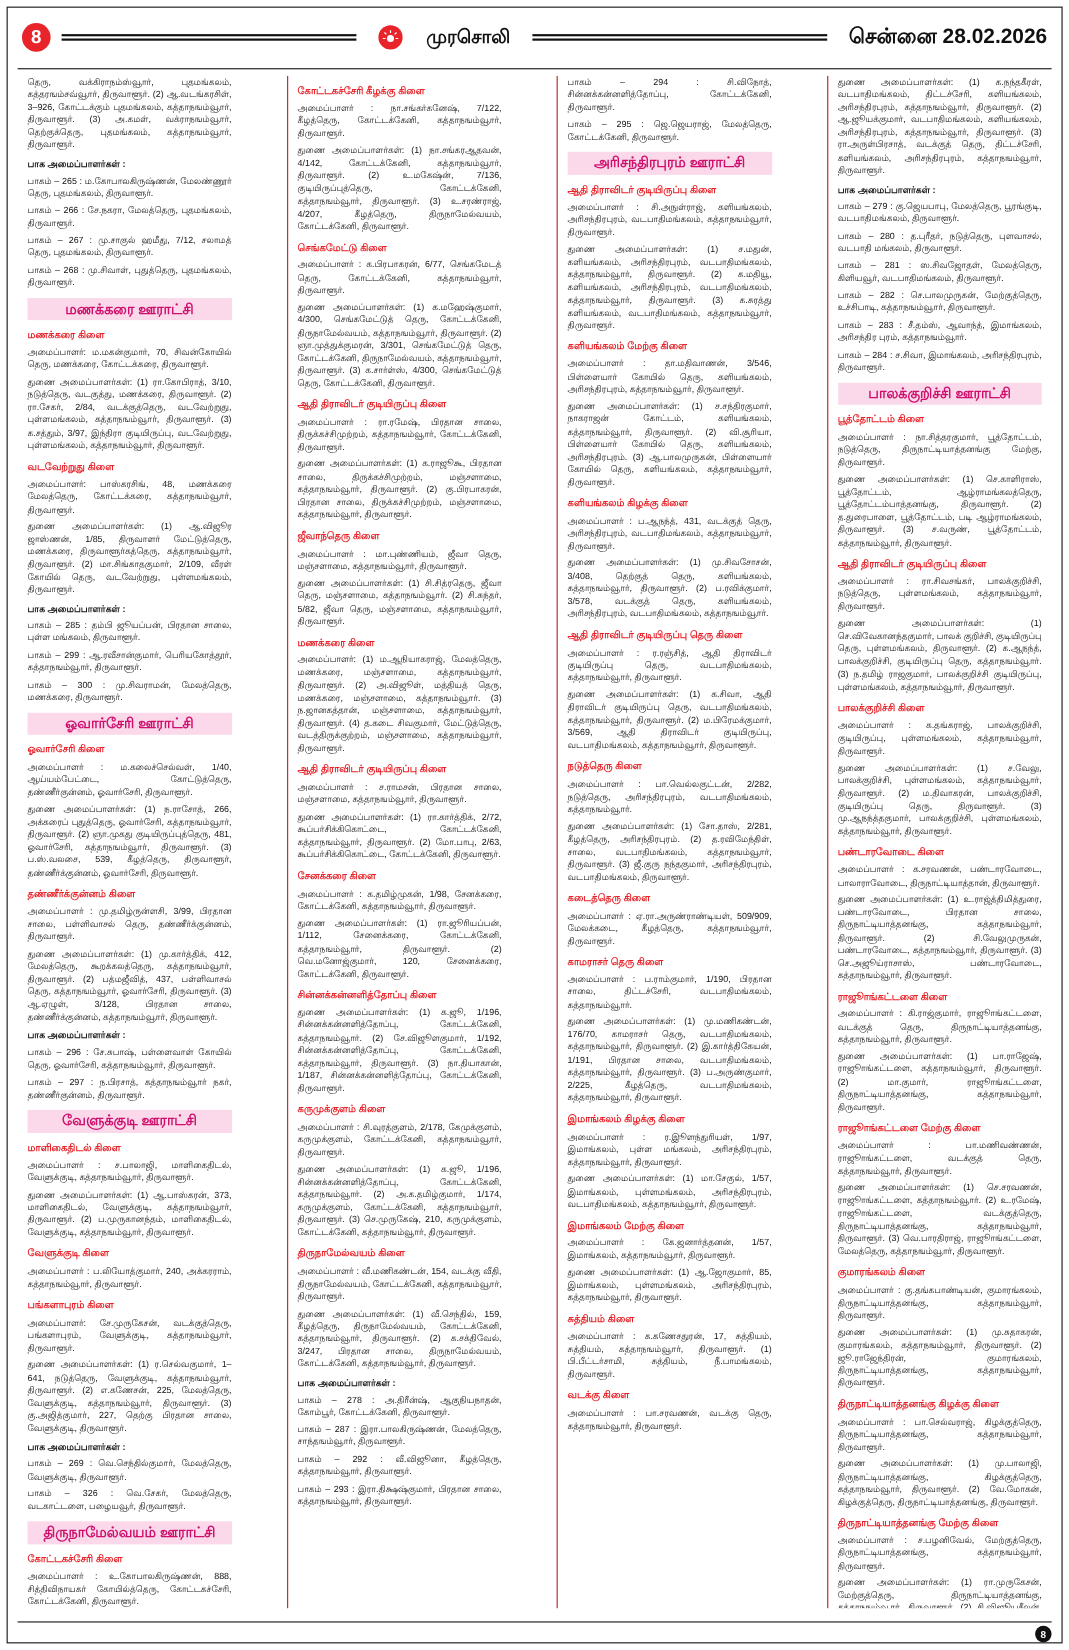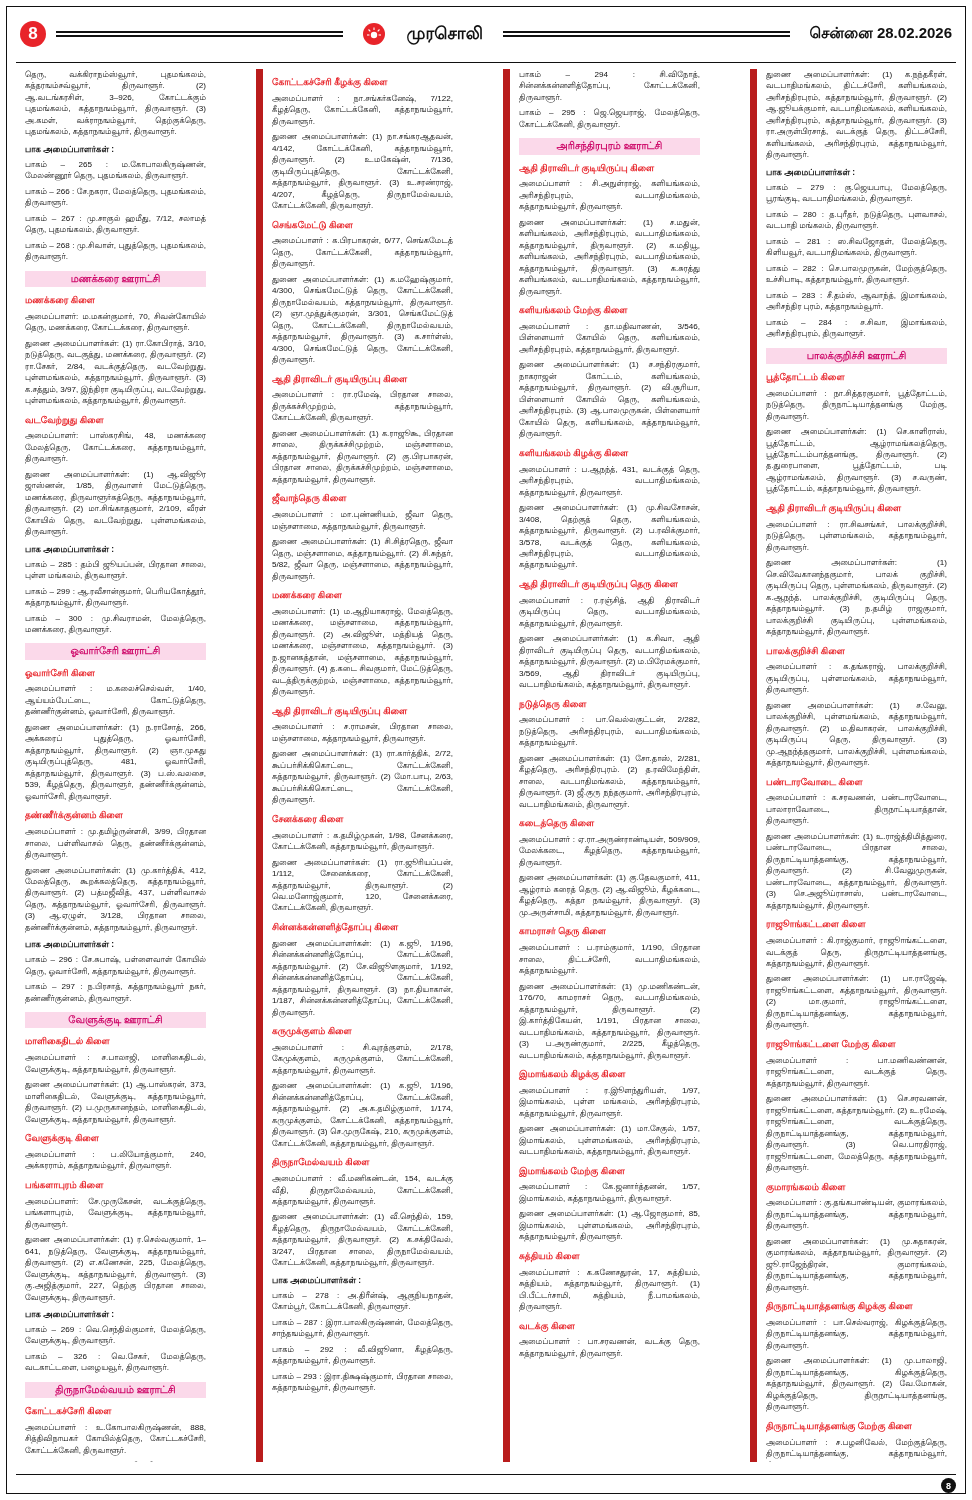--- a/index.html
+++ b/index.html
@@ -64,21 +64,21 @@
     color: #fff;
     font-size: 12px;
   }
   .paper-title {
     font-size: 17px;
     font-weight: bold;
     color: #111;
   }
   .masthead-right {
     flex: 0 0 auto;
-    font-size: 15px;
+    font-size: 19px;
     font-weight: bold;
     padding-left: 10px;
     white-space: nowrap;
   }
 
   
   .content {
     margin-top: 8px;
     border-top: 1.5px solid #111;
     padding-top: 6px;
@@ -87,42 +87,42 @@
   }
   .col {
     flex: 1 1 0;
     padding: 0 9px;
     font-size: 8.1px;
     line-height: 1.42;
     text-align: justify;
     overflow: hidden;
   }
   .col + .col {
-    border-left: 7px solid #b91c1c;
+    border-left: 1px solid #b91c1c;
     margin-left: 41px;
   }
 
   
   .para {
     margin: 0 0 4px 0;
     text-align: justify;
   }
   .head-red {
     color: #e8242a;
     font-weight: bold;
     text-align: left;
     margin: 7px 0 4px 0;
     font-size: 9px;
   }
   .head-pink {
     color: #cf0f6d;
     font-weight: bold;
     text-align: center;
     margin: 8px 0 4px 0;
-    font-size: 10px;
+    font-size: 13px;
     background: #fbd9ea;
     display: block;
     padding: 1px 14px;
   }
   .head-center {
     text-align: left;
     font-weight: bold;
     margin: 6px 0 3px 0;
     font-size: 8.4px;
   }
@@ -280,21 +280,20 @@
         <div class="para">அமைப்பாளர் : ப.ஆநந்த், 431, வடக்குத் தெரு, அரிசந்திரபுரம், வடபாதிமங்கலம், கத்தாநஙம்வூார், திருவாளூர்.</div>
         <div class="para">துணை அமைப்பாளர்கள்: (1) மு.சிவசோசன், 3/408, தெற்குத் தெரு, களியங்கலம், கத்தாநஙம்வூார், திருவாளூர். (2) ப.ரவிக்குமார், 3/578, வடக்குத் தெரு, களியங்கலம், அரிசந்திரபுரம், வடபாதிமங்கலம், கத்தாநஙம்வூார்.</div>
         <div class="head-red">ஆதி திராவிடர் குடியிருப்பு தெரு கிளை</div>
         <div class="para">அமைப்பாளர் : ர.ரஞ்சித், ஆதி திராவிடர் குடியிருப்பு தெரு, வடபாதிமங்கலம், கத்தாநஙம்வூார், திருவாளூர்.</div>
         <div class="para">துணை அமைப்பாளர்கள்: (1) க.சிவா, ஆதி திராவிடர் குடியிருப்பு தெரு, வடபாதிமங்கலம், கத்தாநஙம்வூார், திருவாளூர். (2) ம.பிரேமக்குமார், 3/569, ஆதி திராவிடர் குடியிருப்பு, வடபாதிமங்கலம், கத்தாநஙம்வூார், திருவாளூர்.</div>
         <div class="head-red">நடுத்தெரு கிளை</div>
         <div class="para">அமைப்பாளர் : பா.வெல்லகுட்டன், 2/282, நடுத்தெரு, அரிசந்திரபுரம், வடபாதிமங்கலம், கத்தாநஙம்வூார்.</div>
         <div class="para">துணை அமைப்பாளர்கள்: (1) சோ.தாஸ், 2/281, கீழத்தெரு, அரிசந்திரபுரம். (2) த.ரவிமேந்திள், சாலை, வடபாதிமங்கலம், கத்தாநஙம்வூார், திருவாளூர். (3) ஜீ.குரு நந்தகுமார், அரிசந்திரபுரம், வடபாதிமங்கலம், திருவாளூர்.</div>
         <div class="head-red">கடைத்தெரு கிளை</div>
         <div class="para">அமைப்பாளர் : ஏ.ரா.அருண்ராண்டியள், 509/909, மேலக்கடை, கீழத்தெரு, கத்தாநஙம்வூார், திருவாளூர்.</div>
-        <div class="para">துணை அமைப்பாளர்கள்: (1) கு.தேவகுமார், 411, ஆழ்ராம் கரைத் தெரு. (2) ஆ.விஜூம், கீழக்கடை, கீழத்தெரு, கத்தா நஙம்வூார், திருவாளூர். (3) மு.அருள்சாமி, கத்தாநஙம்வூார், திருவாளூர்.</div>
         <div class="head-red">காமராசர் தெரு கிளை</div>
         <div class="para">அமைப்பாளர் : ப.ராம்குமார், 1/190, பிரதான சாலை, திட்டச்சேரி, வடபாதிமங்கலம், கத்தாநஙம்வூார்.</div>
         <div class="para">துணை அமைப்பாளர்கள்: (1) மு.மணிகண்டன், 176/70, காமராசர் தெரு, வடபாதிமங்கலம், கத்தாநஙம்வூார், திருவாளூர். (2) இ.கார்த்திகேயன், 1/191, பிரதான சாலை, வடபாதிமங்கலம், கத்தாநஙம்வூார், திருவாளூர். (3) ப.அருண்குமார், 2/225, கீழத்தெரு, வடபாதிமங்கலம், கத்தாநஙம்வூார், திருவாளூர்.</div>
         <div class="head-red">இமாங்கலம் கிழக்கு கிளை</div>
         <div class="para">அமைப்பாளர் : ர.இூளந்துரியள், 1/97, இமாங்கலம், புள்ள மங்கலம், அரிசந்திரபுரம், கத்தாநஙம்வூார், திருவாளூர்.</div>
         <div class="para">துணை அமைப்பாளர்கள்: (1) மா.சேகுல், 1/57, இமாங்கலம், புள்ளமங்கலம், அரிசந்திரபுரம், வடபாதிமங்கலம், கத்தாநஙம்வூார், திருவாளூர்.</div>
         <div class="head-red">இமாங்கலம் மேற்கு கிளை</div>
         <div class="para">அமைப்பாளர் : கே.ஜனார்த்தனன், 1/57, இமாங்கலம், கத்தாநஙம்வூார், திருவாளூர்.</div>
         <div class="para">துணை அமைப்பாளர்கள்: (1) ஆ.ஜோகுமார், 85, இமாங்கலம், புள்ளமங்கலம், அரிசந்திரபுரம், கத்தாநஙம்வூார், திருவாளூர்.</div>
         <div class="head-red">சுத்தியம் கிளை</div>

